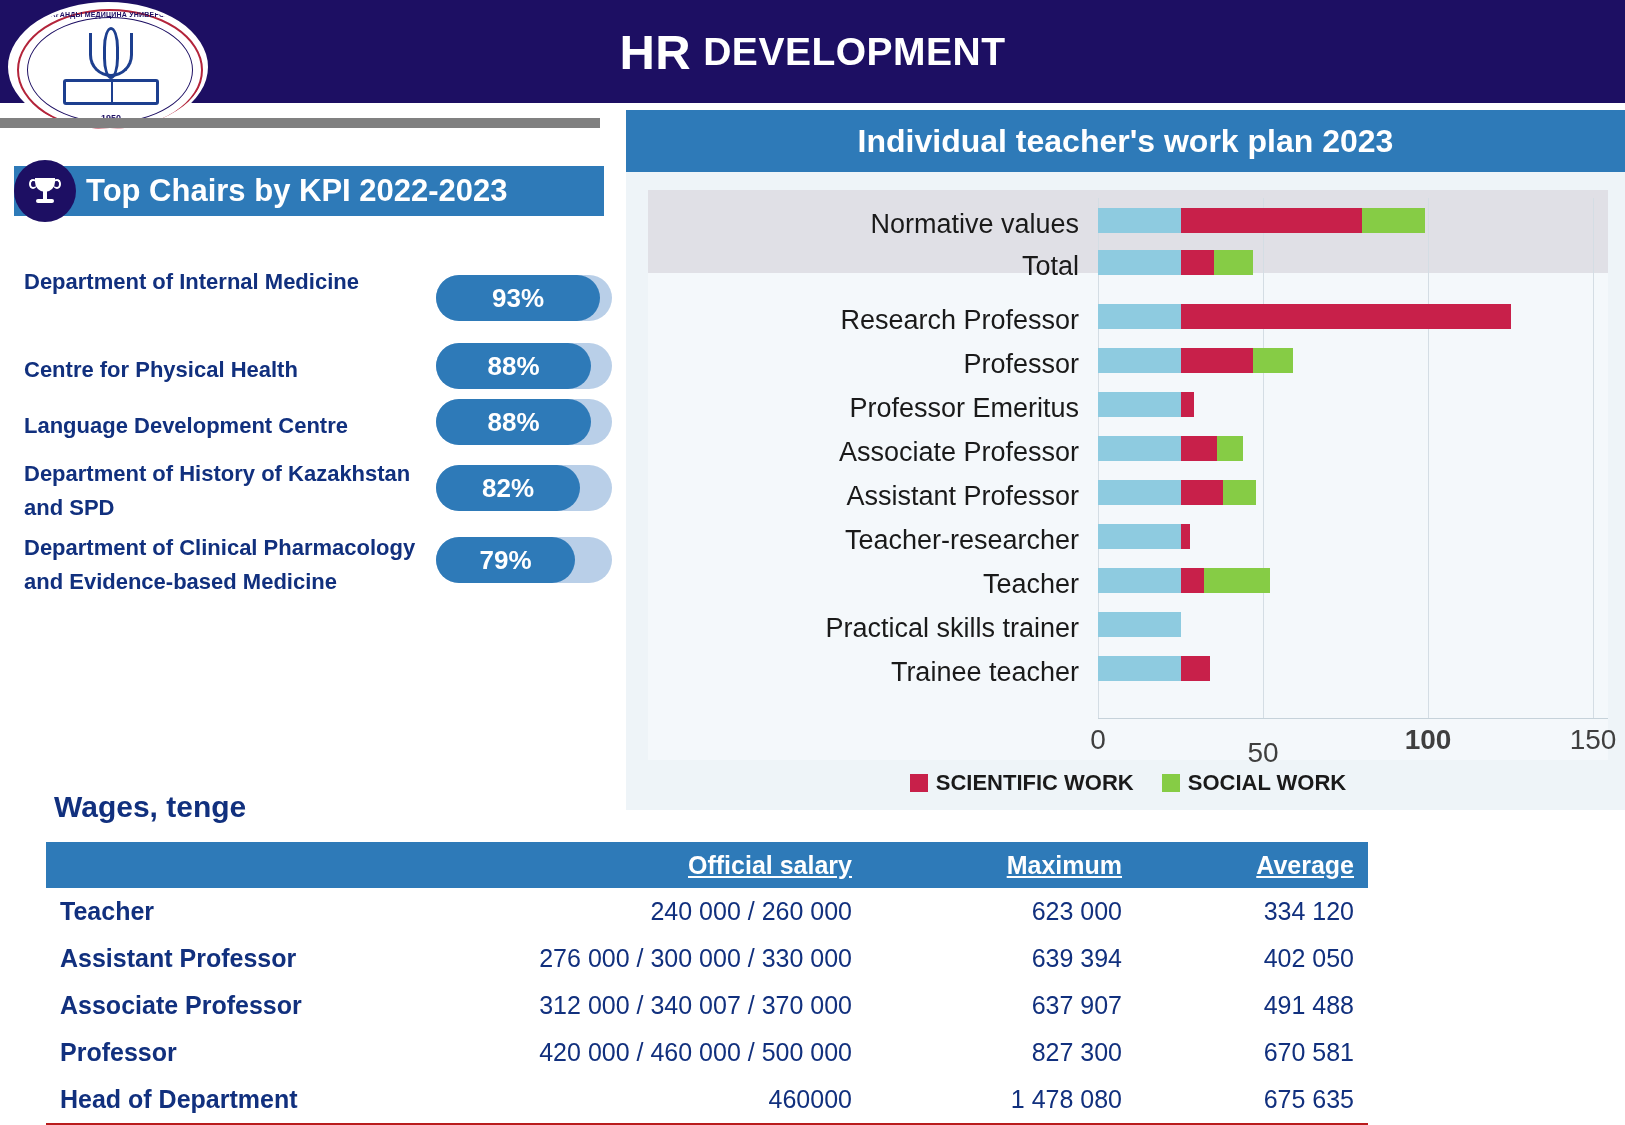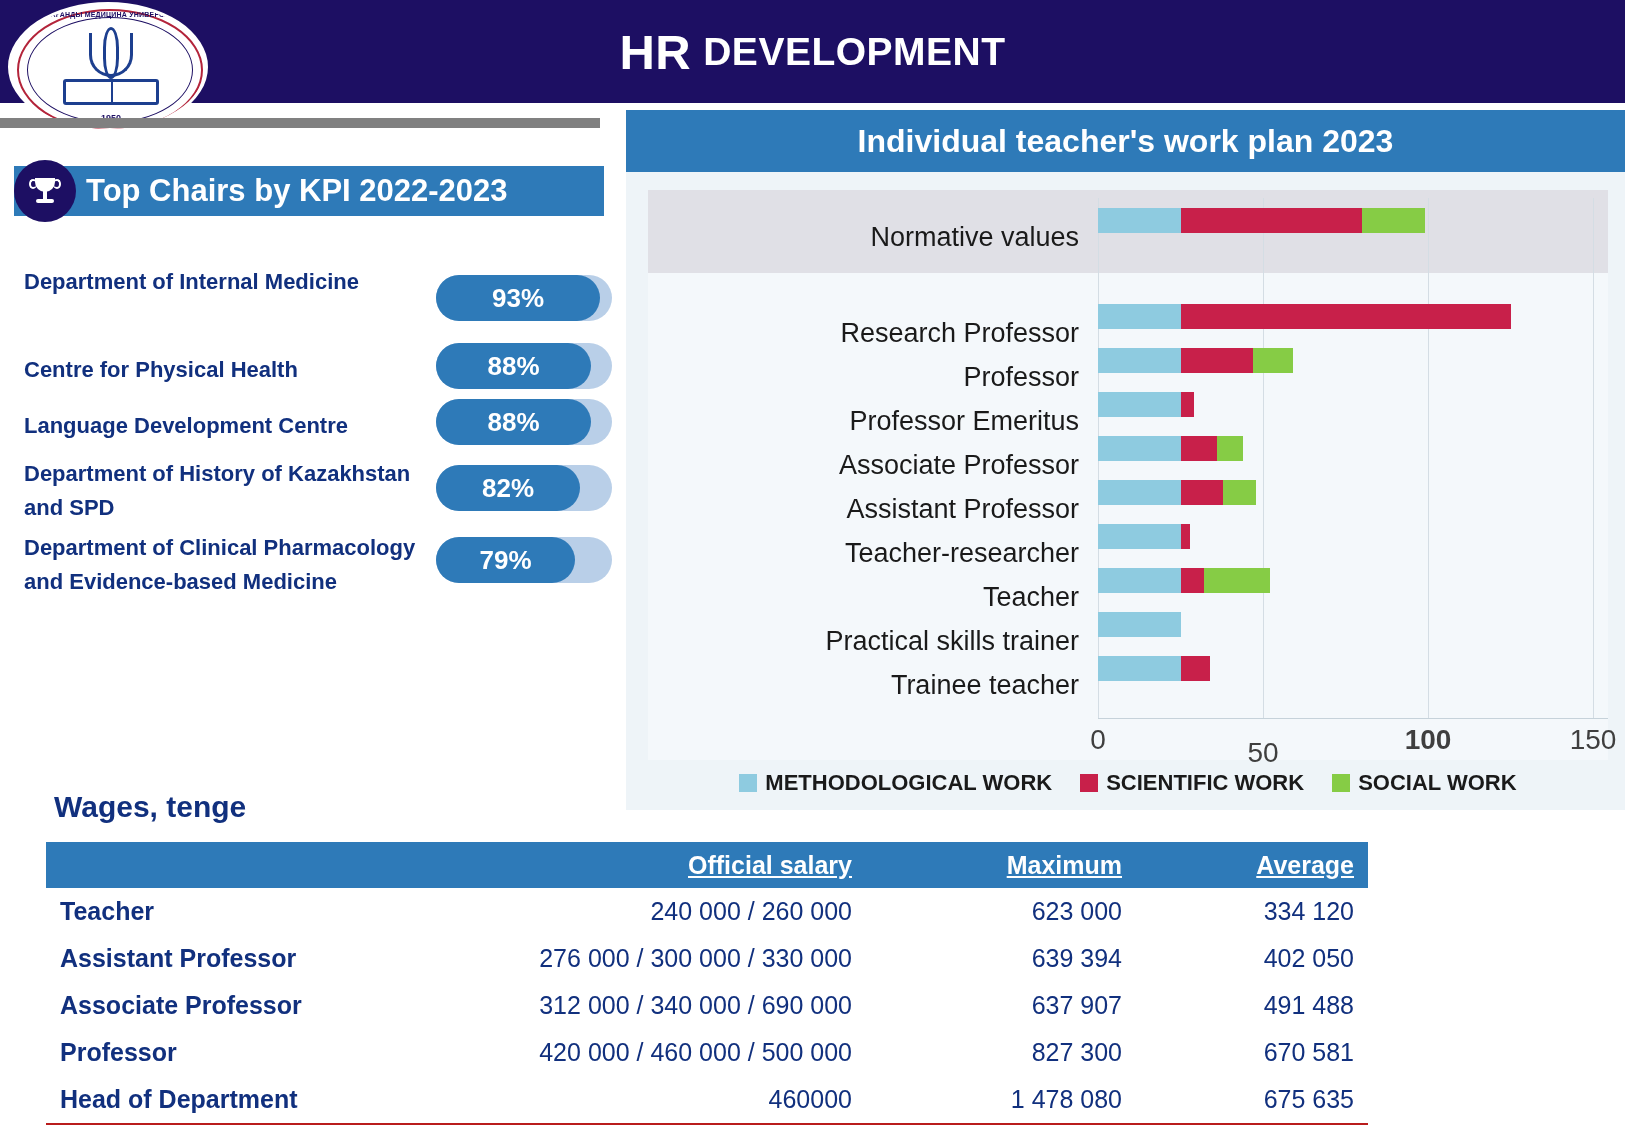--- a/index.html
+++ b/index.html
@@ -147,21 +147,21 @@
   .plot {
     position: absolute; left: 648px; top: 190px; width: 960px; height: 570px;
     background: #f4f8fb;
   }
   .band-top {
     position: absolute; left: 0; top: 0; width: 960px; height: 83px;
     background: #e0e0e6;
   }
   .cat-row { position: absolute; left: 0; width: 960px; height: 45px; }
   .cat-label {
-    position: absolute; left: 0; top: 17px; width: 445px; height: 45px;
+    position: absolute; left: 0; top: 4px; width: 445px; height: 45px;
     display: flex; align-items: center; justify-content: flex-end;
     font-size: 27px; color: #1a1a1a; padding-right: 14px;
   }
   .bars { position: absolute; left: 450px; top: 0; height: 45px; }
   .seg { position: absolute; top: 10px; height: 25px; }
   .seg.meth { background: #8ecbe0; }
   .seg.sci  { background: #c8204a; }
   .seg.soc  { background: #86cc45; }
 
   .gridline {
@@ -271,21 +271,21 @@
           <td>334 120</td>
         </tr>
         <tr>
           <td class="name">Assistant Professor</td>
           <td>276 000 / 300 000 / 330 000</td>
           <td>639 394</td>
           <td>402 050</td>
         </tr>
         <tr>
           <td class="name">Associate Professor</td>
-          <td>312 000 / 340 000 / 690 000</td>
+          <td>312 000 / 340 007 / 370 000</td>
           <td>637 907</td>
           <td>491 488</td>
         </tr>
         <tr>
           <td class="name">Professor</td>
           <td>420 000 / 460 000 / 500 000</td>
           <td>827 300</td>
           <td>670 581</td>
         </tr>
         <tr class="last">
@@ -308,20 +308,28 @@
       <div class="gridline" style="left: 945px;"></div>
       <div class="axis-line"></div>
       <div class="cat-row" style="top: 8px;">
         <div class="cat-label">Normative values</div>
         <div class="bars">
           <div class="seg meth" style="left: 0px; width: 82.5px; background: rgb(142, 203, 224);"></div>
           <div class="seg sci" style="left: 82.5px; width: 181.5px; background: rgb(200, 32, 74);"></div>
           <div class="seg soc" style="left: 264px; width: 62.7px; background: rgb(134, 204, 69);"></div>
         </div>
       </div>
+      <div class="cat-row" style="top: 50px;">
+        <div class="cat-label">Total</div>
+        <div class="bars">
+          <div class="seg meth" style="left: 0px; width: 82.5px; background: rgb(142, 203, 224);"></div>
+          <div class="seg sci" style="left: 82.5px; width: 33px; background: rgb(200, 32, 74);"></div>
+          <div class="seg soc" style="left: 115.5px; width: 39.6px; background: rgb(134, 204, 69);"></div>
+        </div>
+      </div>
       <div class="cat-row" style="top: 104px;">
         <div class="cat-label">Research Professor</div>
         <div class="bars">
           <div class="seg meth" style="left: 0px; width: 82.5px; background: rgb(142, 203, 224);"></div>
           <div class="seg sci" style="left: 82.5px; width: 330px; background: rgb(200, 32, 74);"></div>
         </div>
       </div>
       <div class="cat-row" style="top: 148px;">
         <div class="cat-label">Professor</div>
         <div class="bars">
@@ -382,24 +390,20 @@
         </div>
       </div>
       <div class="xtick" style="left: 450px;">0</div>
       <div class="xtick" style="left: 615px; margin-top: 13px;">50</div>
       <div class="xtick" style="left: 780px; font-weight: bold;">100</div>
       <div class="xtick" style="left: 945px;">150</div>
     </div>
 
   <div class="legend" id="legend">
       <div class="legend-item">
-        <span class="legend-swatch" style="background: rgb(142, 203, 224);"></span>
-        <span>METHODOLOGICAL WORK</span>
-      </div>
-      <div class="legend-item">
         <span class="legend-swatch" style="background: rgb(200, 32, 74);"></span>
         <span>SCIENTIFIC WORK</span>
       </div>
       <div class="legend-item">
         <span class="legend-swatch" style="background: rgb(134, 204, 69);"></span>
         <span>SOCIAL WORK</span>
       </div>
     </div>
 
 </div>

